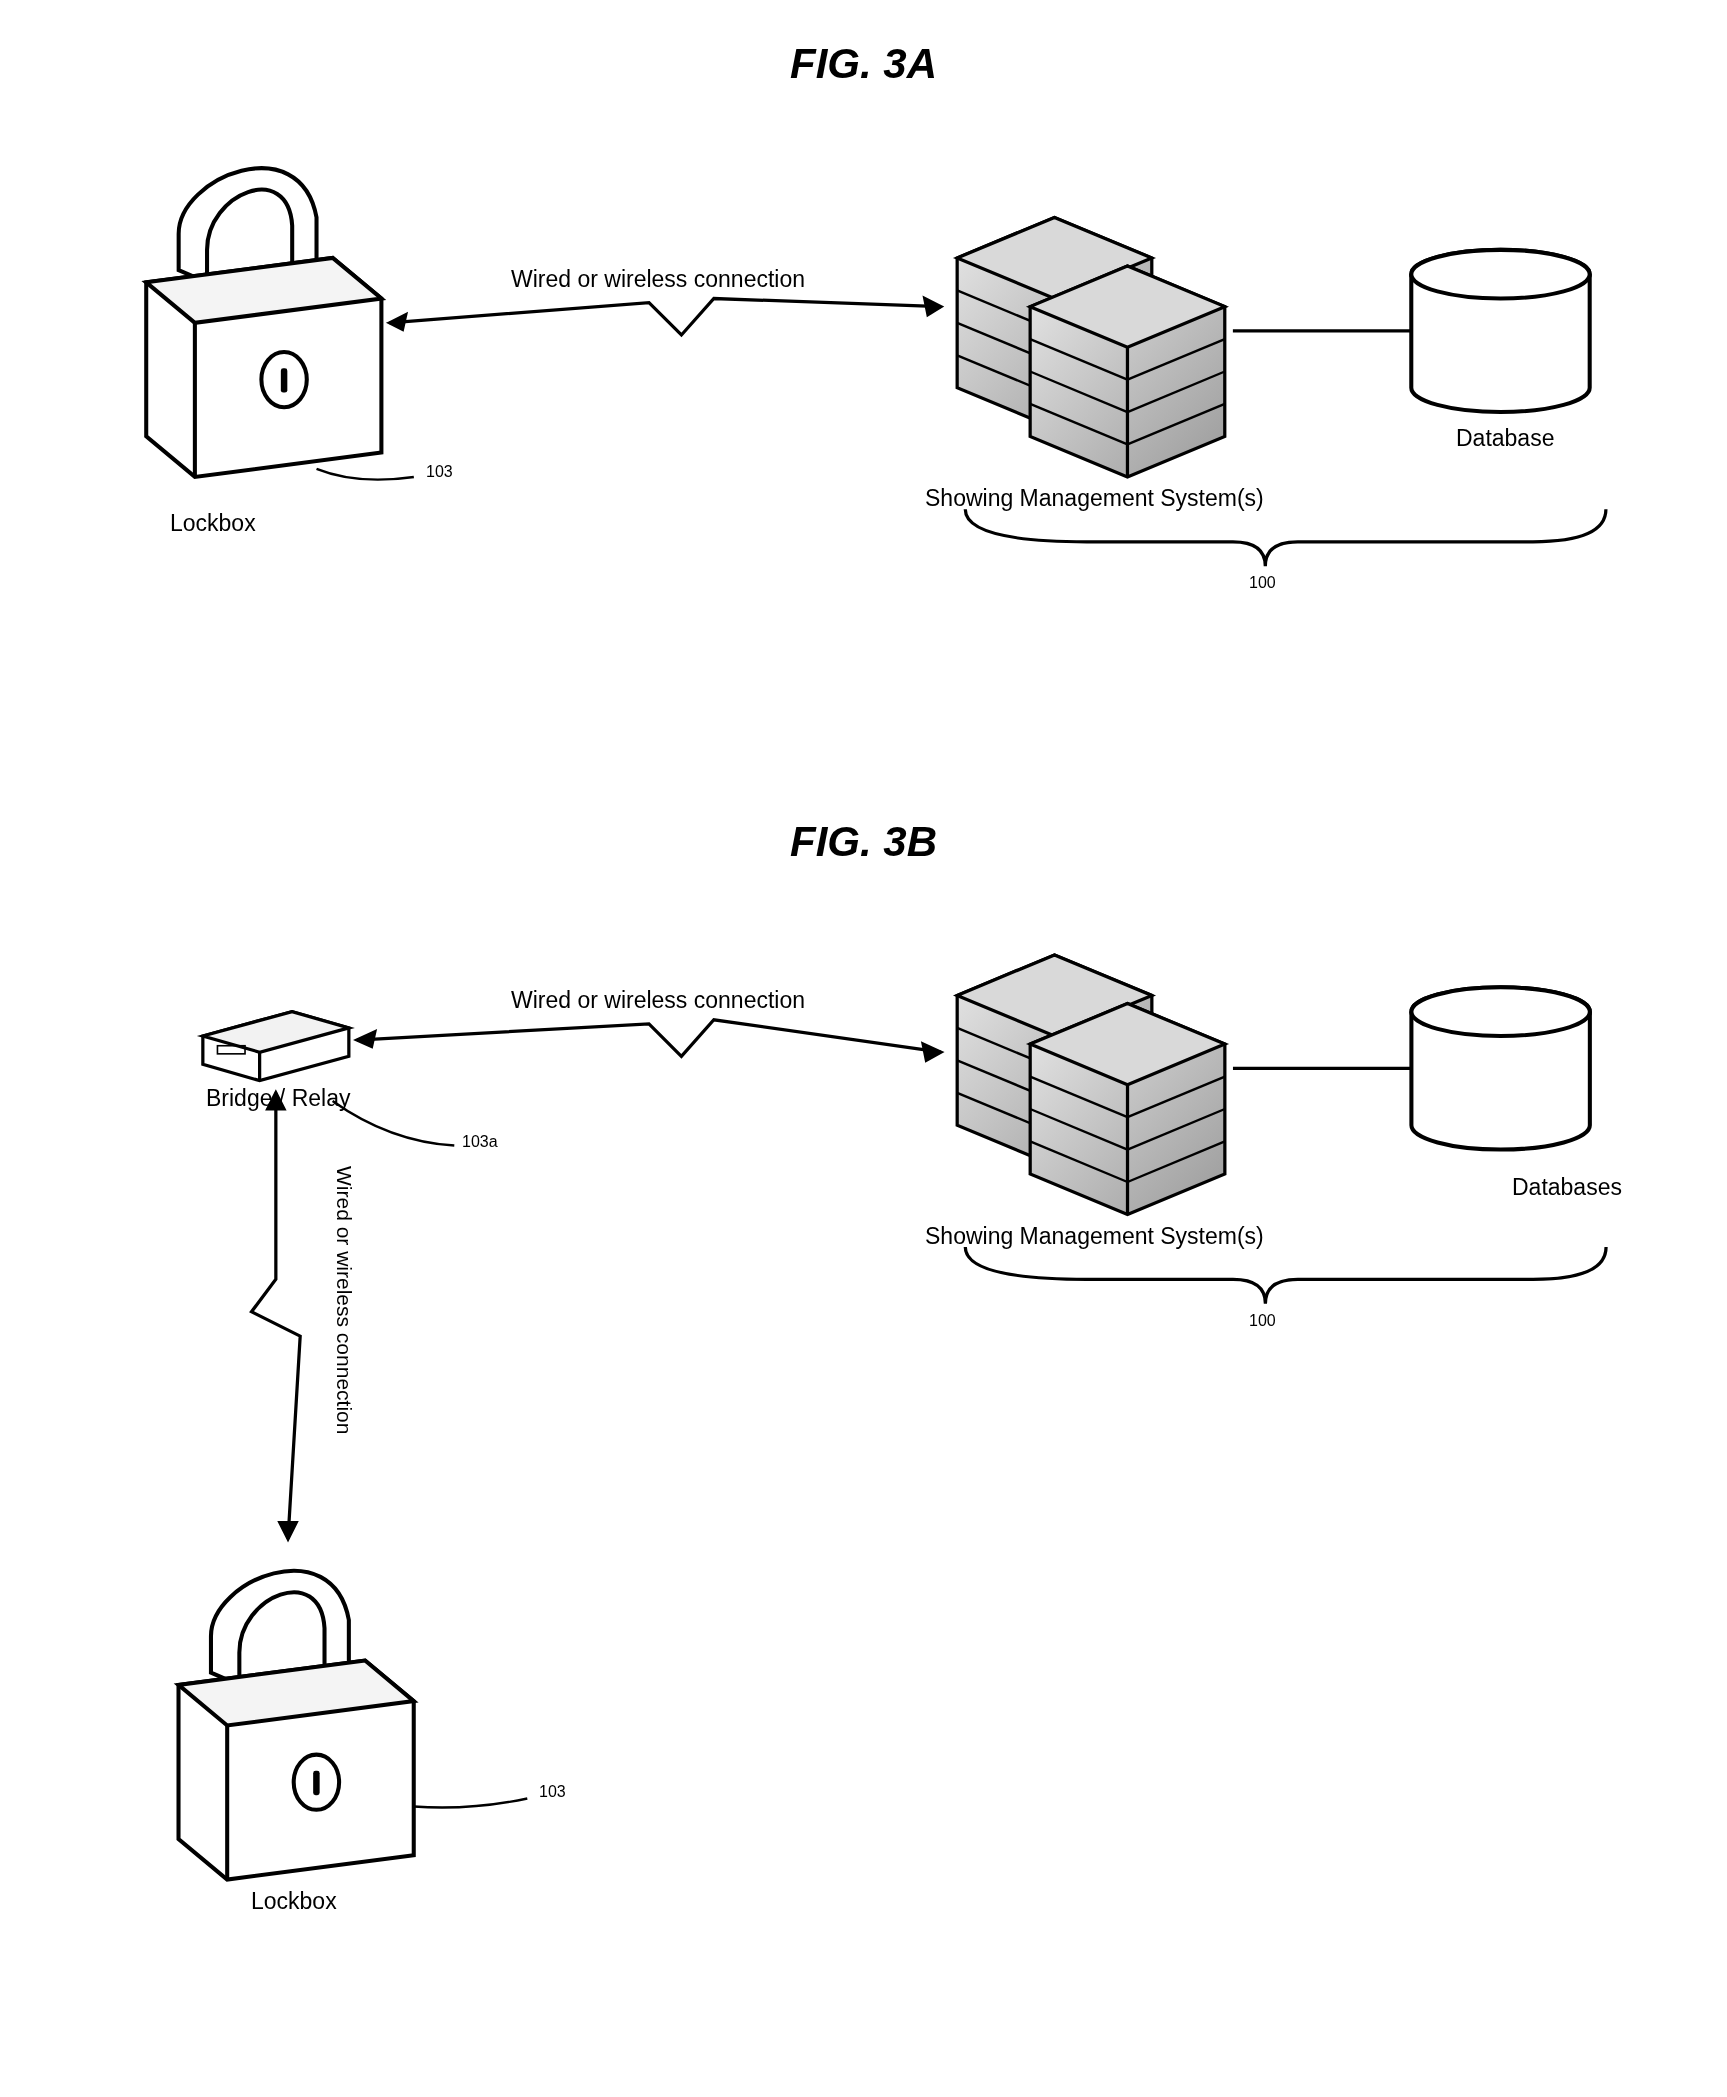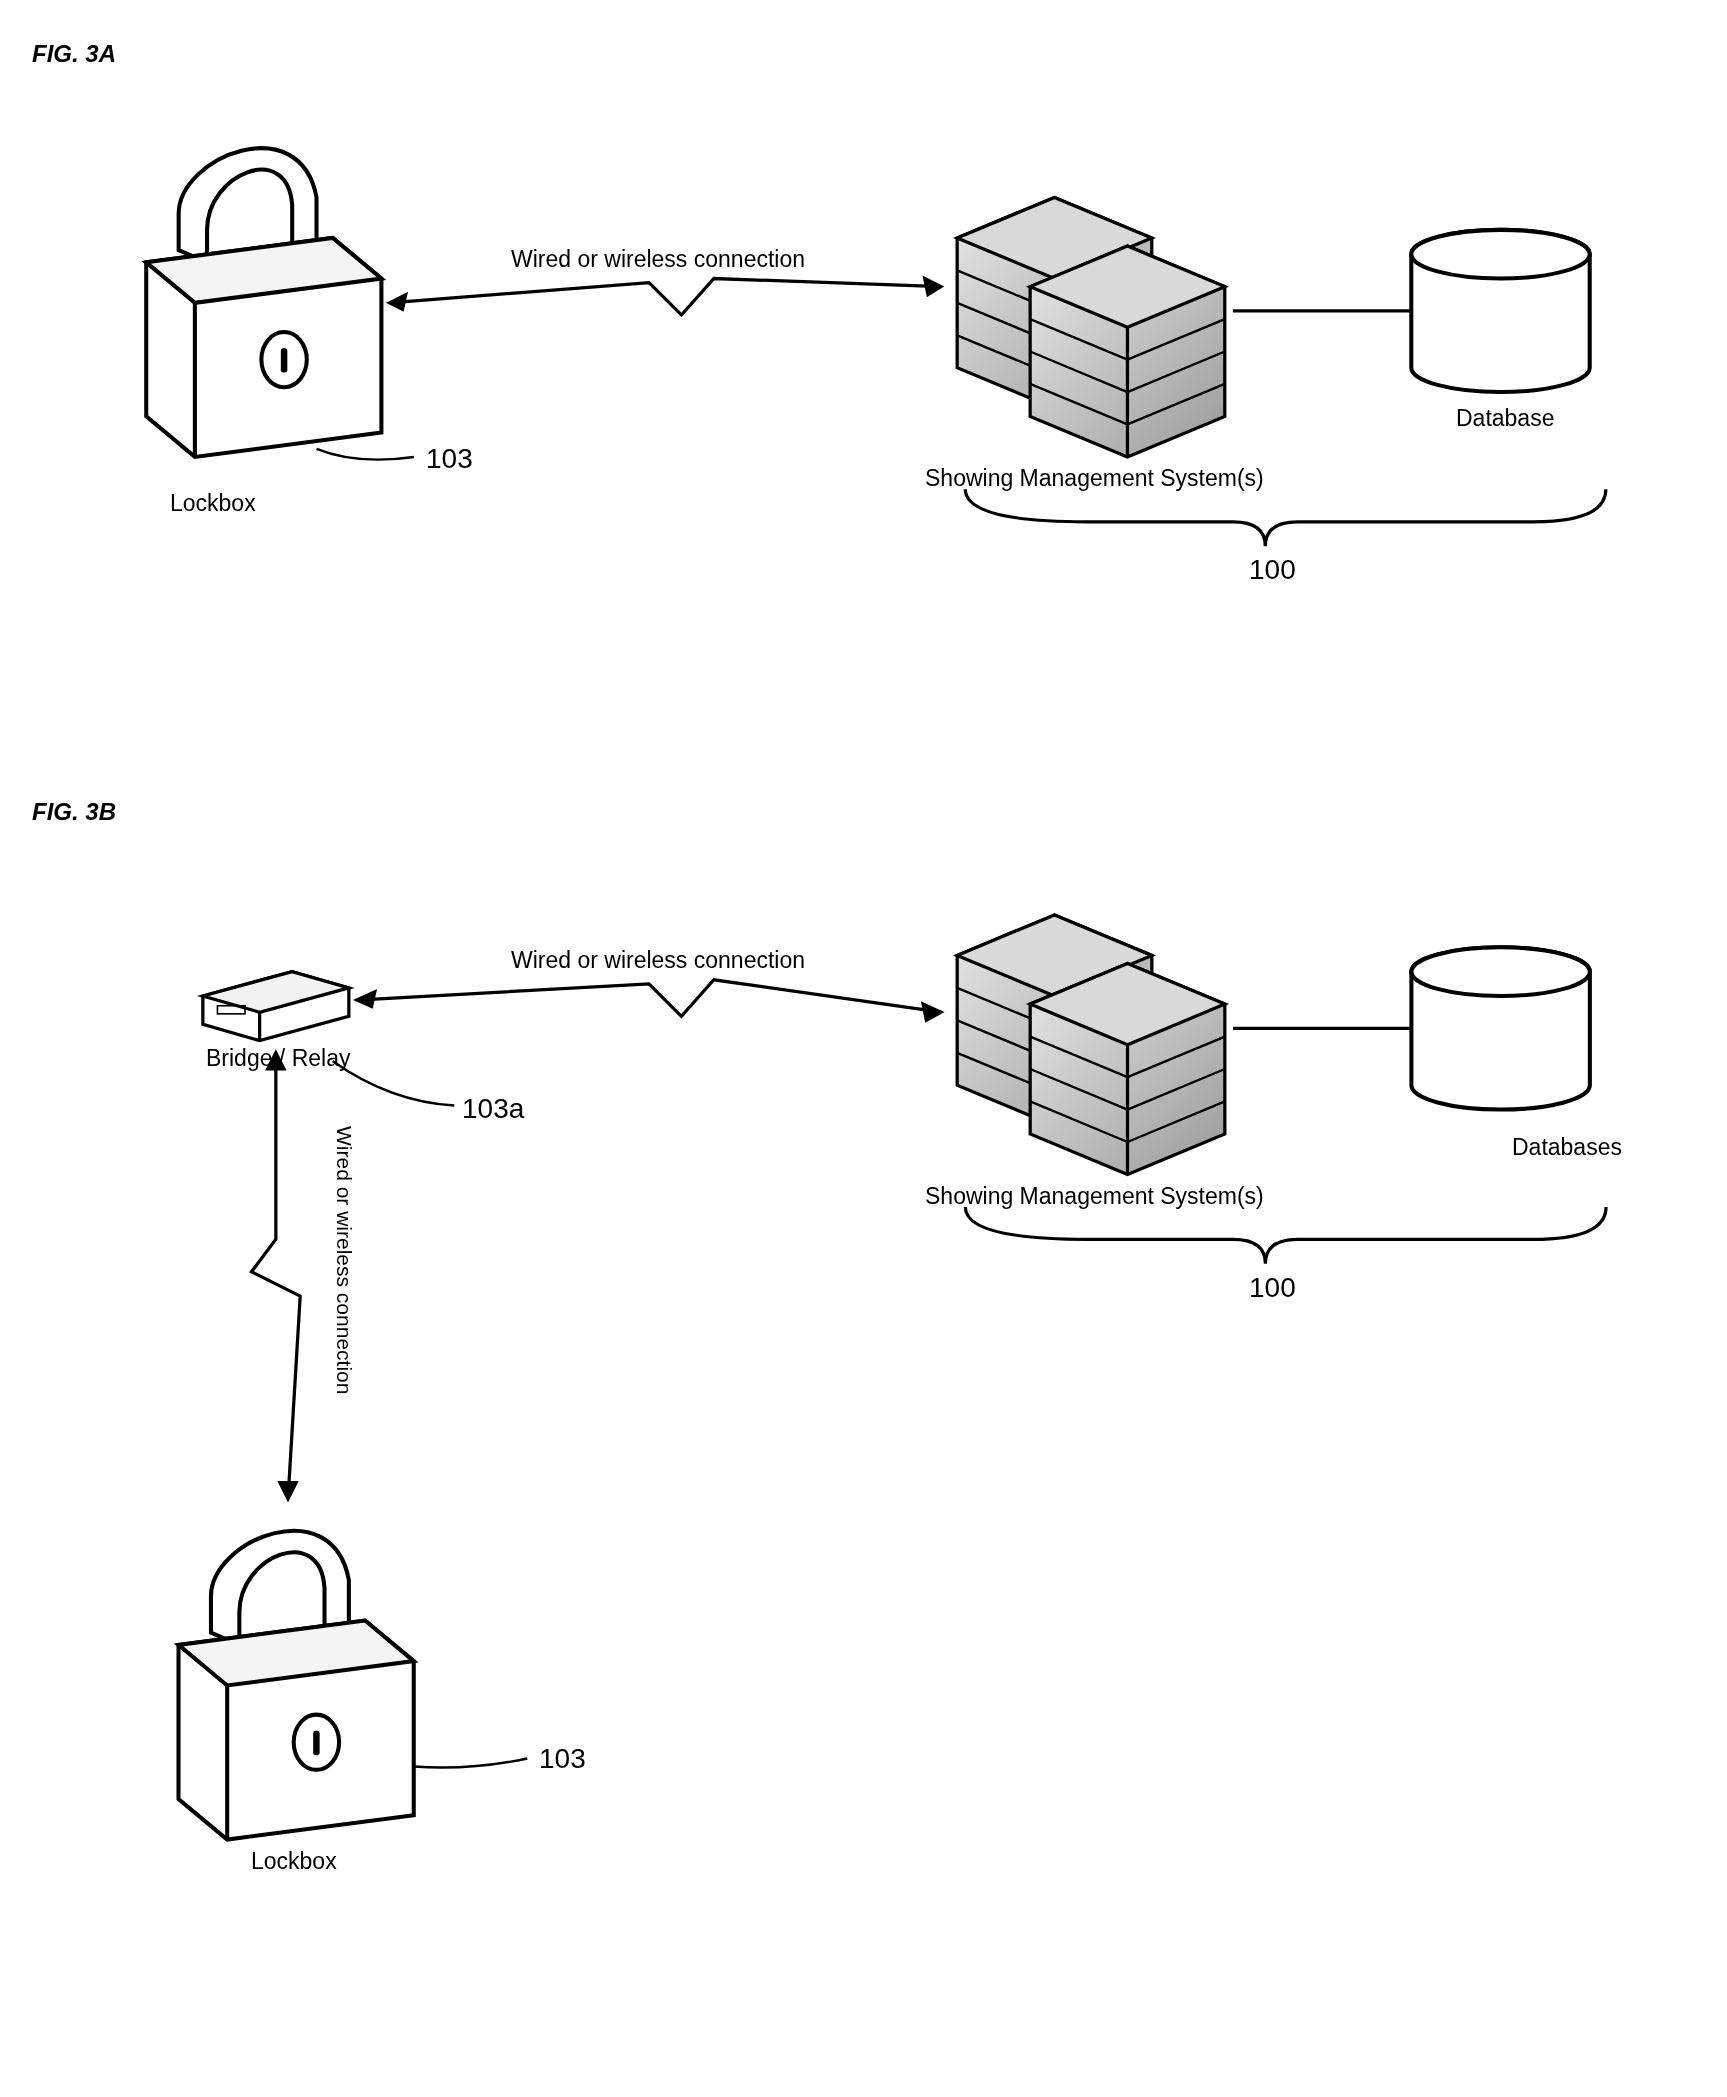--- a/index.html
+++ b/index.html
@@ -8,39 +8,40 @@
     font-family: Arial, Helvetica, sans-serif;
     background: #fff;
     color: #000;
   }
   .page {
     width: 1663px;
     margin: 0 auto;
     position: relative;
   }
   .fig-title {
-    font-size: 24px;
+    text-align: center;
+    font-size: 42px;
     font-weight: bold;
     font-style: italic;
     margin: 8px 0 24px 0;
   }
   .canvas {
     position: relative;
     width: 100%;
     border: none;
   }
   .node-label {
     position: absolute;
     font-size: 23px;
     text-align: center;
     white-space: nowrap;
   }
   .ref-label {
     position: absolute;
-    font-size: 28px;
+    font-size: 16px;
   }
   .vtext {
     position: absolute;
     font-size: 21px;
     writing-mode: vertical-rl;
     text-orientation: mixed;
   }
   svg { display:block; }
 </style>
 </head>

